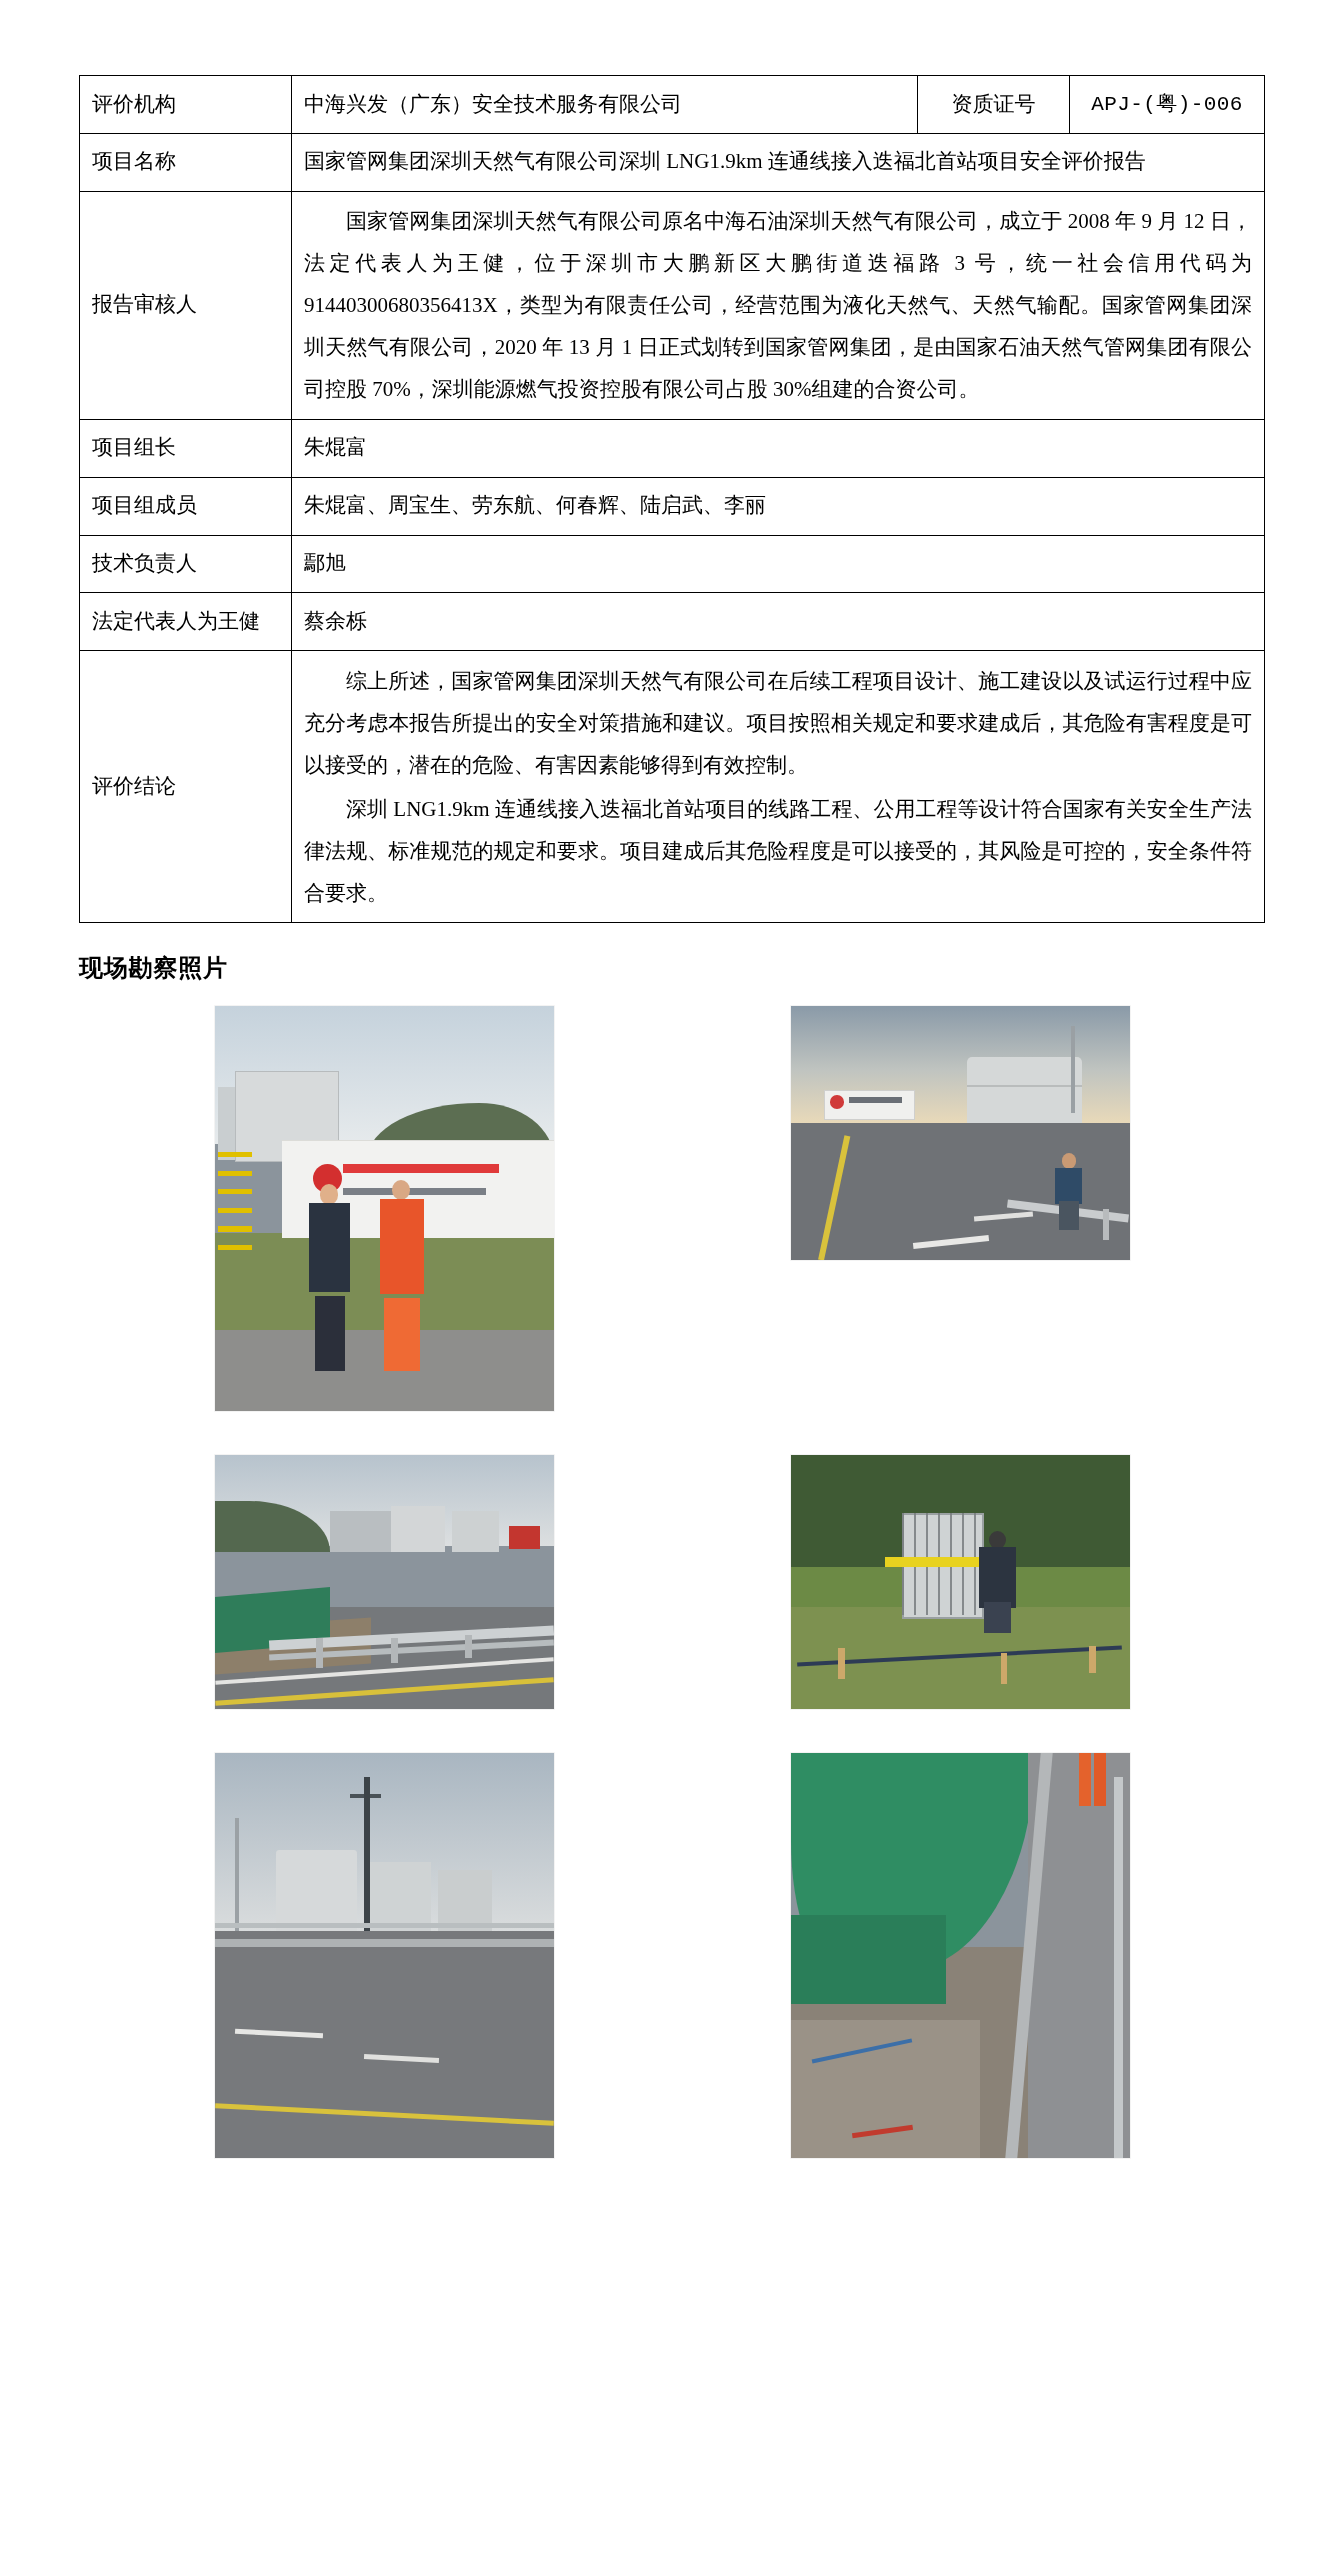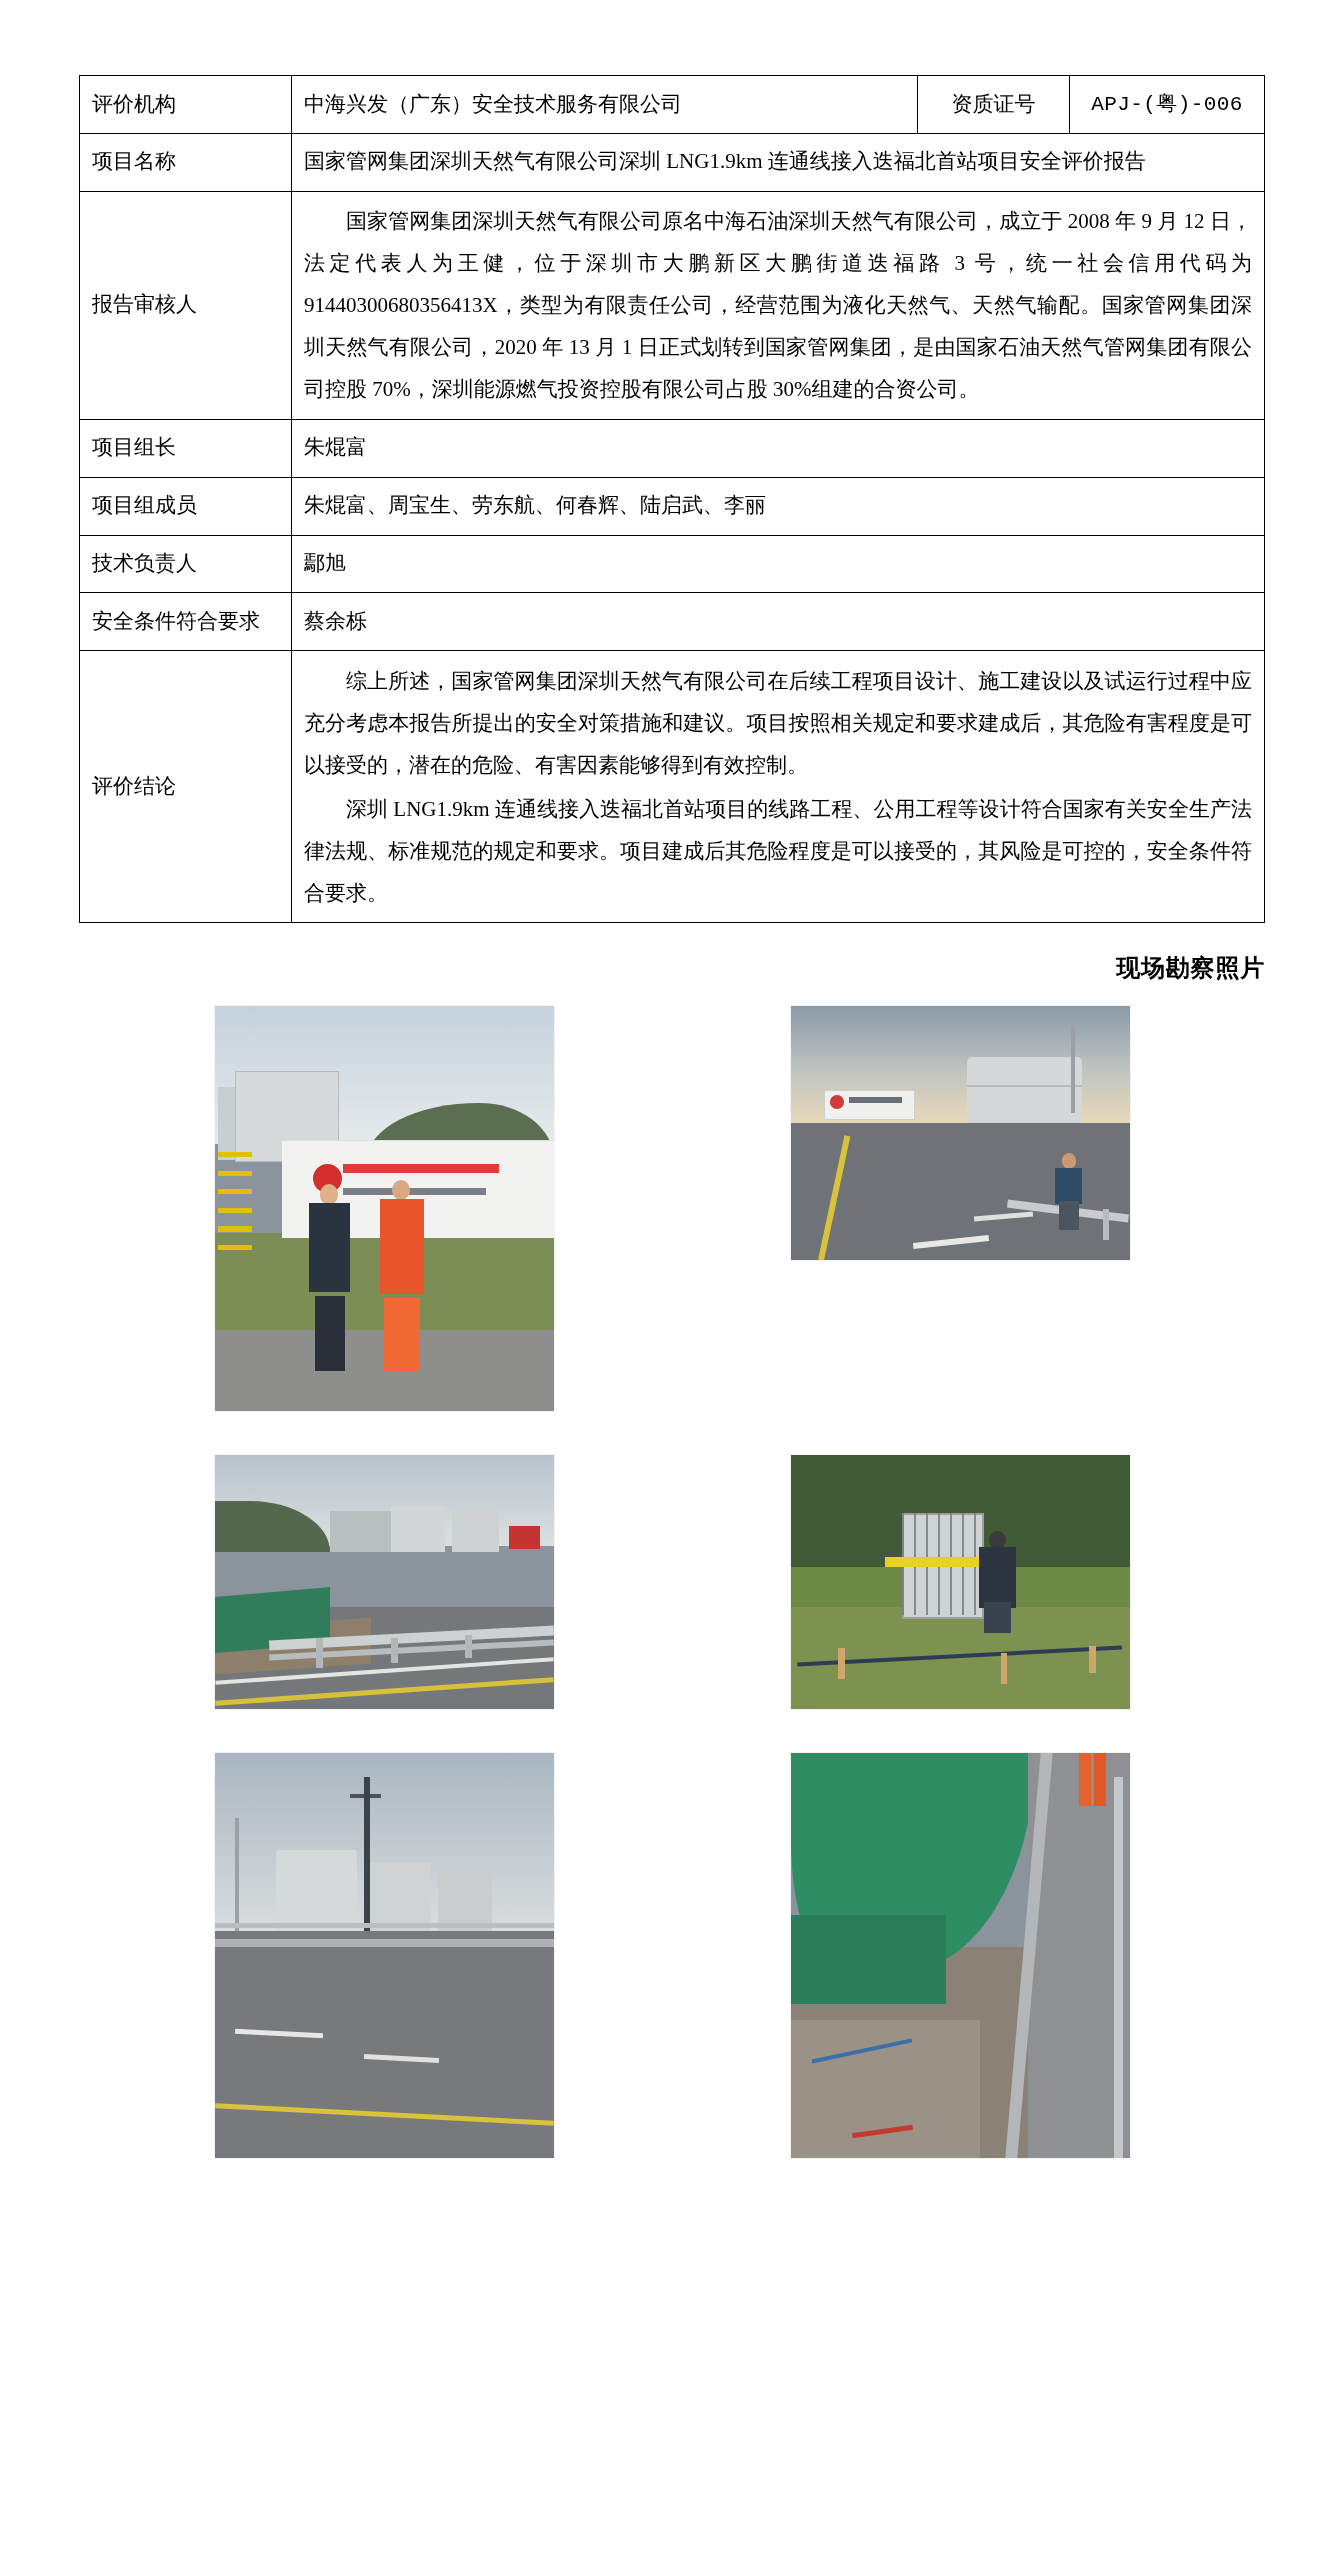--- a/index.html
+++ b/index.html
@@ -57,21 +57,21 @@
     text-indent: 2em;
     margin: 0;
     line-height: 2.0;
   }
   .para + .para {
     margin-top: 1.7px;
   }
   .photos-title {
     width: 1186px;
     margin: 29px auto 0 auto;
-    text-align: right;
+    text-align: left;
     font-size: 24px;
     font-weight: bold;
     letter-spacing: 0.8px;
   }
   .photo-grid {
     width: 1042px;
     margin: 22px auto 0 auto;
     display: grid;
     grid-template-columns: 1fr 1fr;
     column-gap: 110px;
@@ -281,21 +281,21 @@
       </tr>
       <tr>
         <td class="label-cell">项目组成员</td>
         <td class="value-cell" colspan="3">朱焜富、周宝生、劳东航、何春辉、陆启武、李丽</td>
       </tr>
       <tr>
         <td class="label-cell">技术负责人</td>
         <td class="value-cell" colspan="3">鄢旭</td>
       </tr>
       <tr>
-        <td class="label-cell">安全条件符合要求</td>
+        <td class="label-cell">法定代表人为王健</td>
         <td class="value-cell" colspan="3">蔡余栎</td>
       </tr>
       <tr>
         <td class="label-cell">评价结论</td>
         <td class="value-cell" colspan="3">
           <p class="para">综上所述，国家管网集团深圳天然气有限公司在后续工程项目设计、施工建设以及试运行过程中应充分考虑本报告所提出的安全对策措施和建议。项目按照相关规定和要求建成后，其危险有害程度是可以接受的，潜在的危险、有害因素能够得到有效控制。</p>
           <p class="para">深圳 LNG1.9km 连通线接入迭福北首站项目的线路工程、公用工程等设计符合国家有关安全生产法律法规、标准规范的规定和要求。项目建成后其危险程度是可以接受的，其风险是可控的，安全条件符合要求。</p>
         </td>
       </tr>
     </tbody>

